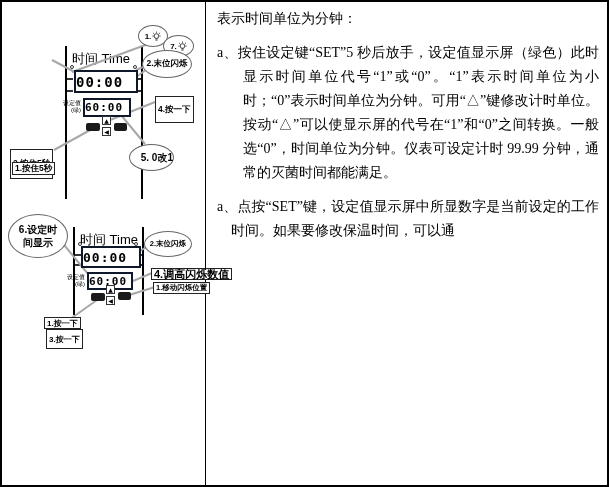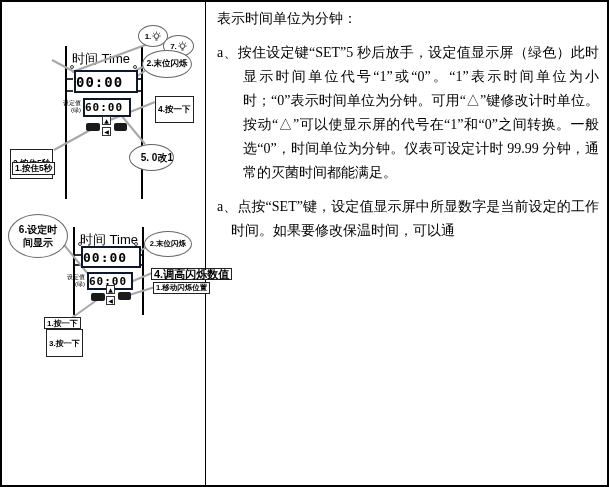--- a/index.html
+++ b/index.html
@@ -168,21 +168,21 @@
         </div>
         <div class="abs cbox" style="left:149px;top:266px;height:12px;font-size:11px;">
           <span>4.调高闪烁数值</span>
         </div>
         <div class="abs cbox" style="left:151px;top:280px;height:12px;font-size:7.5px;">
           <span>1.移动闪烁位置</span>
         </div>
         <div class="abs cbox" style="left:42px;top:315px;height:12px;font-size:8px;">
           <span>1.按一下</span>
         </div>
-        <div class="abs cbox" style="left:44px;top:327px;height:28px;font-size:8px;">
+        <div class="abs cbox" style="left:44px;top:327px;height:20px;font-size:8px;">
           <span>3.按一下</span>
         </div>
 
       </div>
     </div>
 
     <div class="rightcol">
       <p class="para">表示时间单位为分钟：</p>
       <p class="para hang">a、按住设定键“SET”5 秒后放手，设定值显示屏（绿色）此时显示时间单位代号“1”或“0”。“1”表示时间单位为小时；“0”表示时间单位为分钟。可用“△”键修改计时单位。按动“△”可以使显示屏的代号在“1”和“0”之间转换。一般选“0”，时间单位为分钟。仪表可设定计时 99.99 分钟，通常的灭菌时间都能满足。</p>
       <p class="para hang1">a、点按“SET”键，设定值显示屏中所显数字是当前设定的工作时间。如果要修改保温时间，可以通</p>

